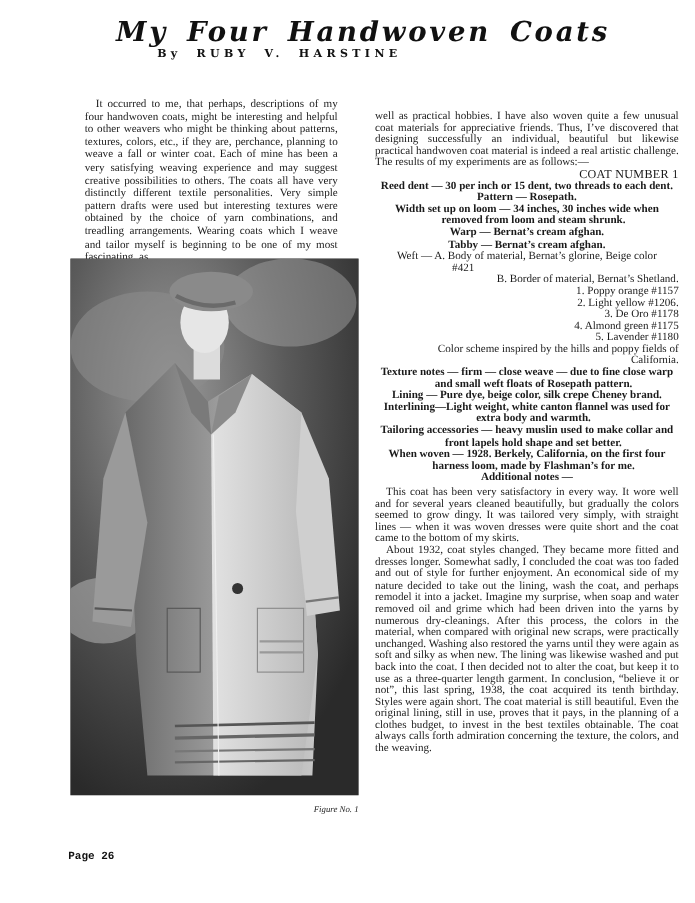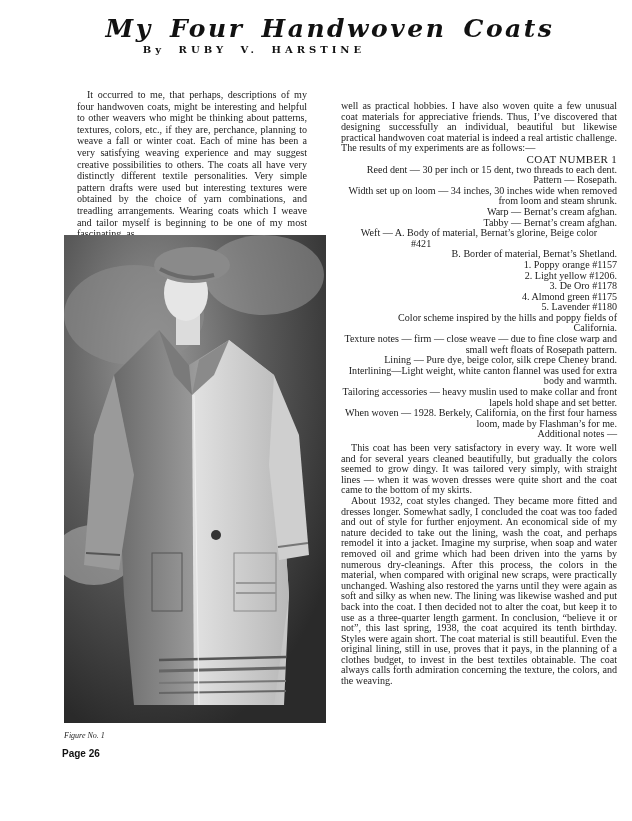--- a/index.html
+++ b/index.html
@@ -3,30 +3,30 @@
 <meta charset="utf-8">
 <style>
   html, body { margin: 0; padding: 0; background: #ffffff; }
   body { width: 632px; height: 821px; position: relative; overflow: hidden; color: #1a1a1a; font-family: "Liberation Serif", serif; }
   .title { position: absolute; top: 14px; left: 0; width: 588px; text-align: center; font-family: "DejaVu Serif", serif; font-style: italic; font-weight: bold; font-size: 25px; letter-spacing: 2.5px; word-spacing: 6px; color: #111; margin-left: 36px; }
   .byline { position: absolute; top: 44px; left: 0; width: 508px; text-align: center; font-family: "DejaVu Serif", serif; font-weight: bold; font-size: 10px; letter-spacing: 4px; word-spacing: 6px; color: #111; }
   .col-left { position: absolute; left: 61px; top: 73px; width: 262px; font-size: 10.1px; line-height: 11.6px; text-align: justify; }
   .col-left p { margin: 16px; text-indent: 10px; }
   .col-right { position: absolute; left: 341px; top: 74px; width: 276px; font-size: 10.1px; line-height: 10.6px; text-align: justify; margin-top: 27px; }
   .col-right p { margin: 0; }
-  .hang { padding-left: 12px; text-indent: -12px; text-align: right; }
+  .hang { padding-left: 12px; text-indent: -12px; text-align: center; font-weight: bold; }
   .centerhead { text-align: right; font-size: 11px; letter-spacing: 0.3px; }
   .weft-line { text-align: center; }
   .weft-sub { padding-left: 40px; text-align: right; }
   .weft-cont { padding-left: 70px; text-align: left !important; }
   .para-indent { text-indent: 10px; }
   .photo { position: absolute; left: 64px; top: 235px; width: 262px; height: 488px; background: #3a3a3a; overflow: hidden; }
   .photo svg { display: block; }
-  .caption { position: absolute; top: 731px; left: 64px; width: 262px; text-align: left; font-style: italic; font-size: 8px; color: #222; }
-  .page-num { position: absolute; top: 748px; left: 62px; font-family: Liberation Sans, sans-serif; font-weight: bold; font-size: 10px; color: #111; }
+  .caption { position: absolute; top: 731px; left: 64px; width: 262px; text-align: right; font-style: italic; font-size: 8px; color: #222; }
+  .page-num { position: absolute; top: 774px; left: 62px; font-family: Liberation Mono, monospace; font-weight: bold; font-size: 10px; color: #111; }
 </style>
 </head>
 <body>
 
 <div class="title">My Four Handwoven Coats</div>
 <div class="byline">By RUBY V. HARSTINE</div>
 
 <div class="col-left">
   <p>It occurred to me, that perhaps, descriptions of my four handwoven coats, might be interesting and helpful to other weavers who might be thinking about patterns, textures, colors, etc., if they are, perchance, planning to weave a fall or winter coat. Each of mine has been a very satisfying weaving experience and may suggest creative possibilities to others. The coats all have very distinctly different textile personalities. Very simple pattern drafts were used but interesting textures were obtained by the choice of yarn combinations, and treadling arrangements. Wearing coats which I weave and tailor myself is beginning to be one of my most fascinating, as</p>
 </div>

